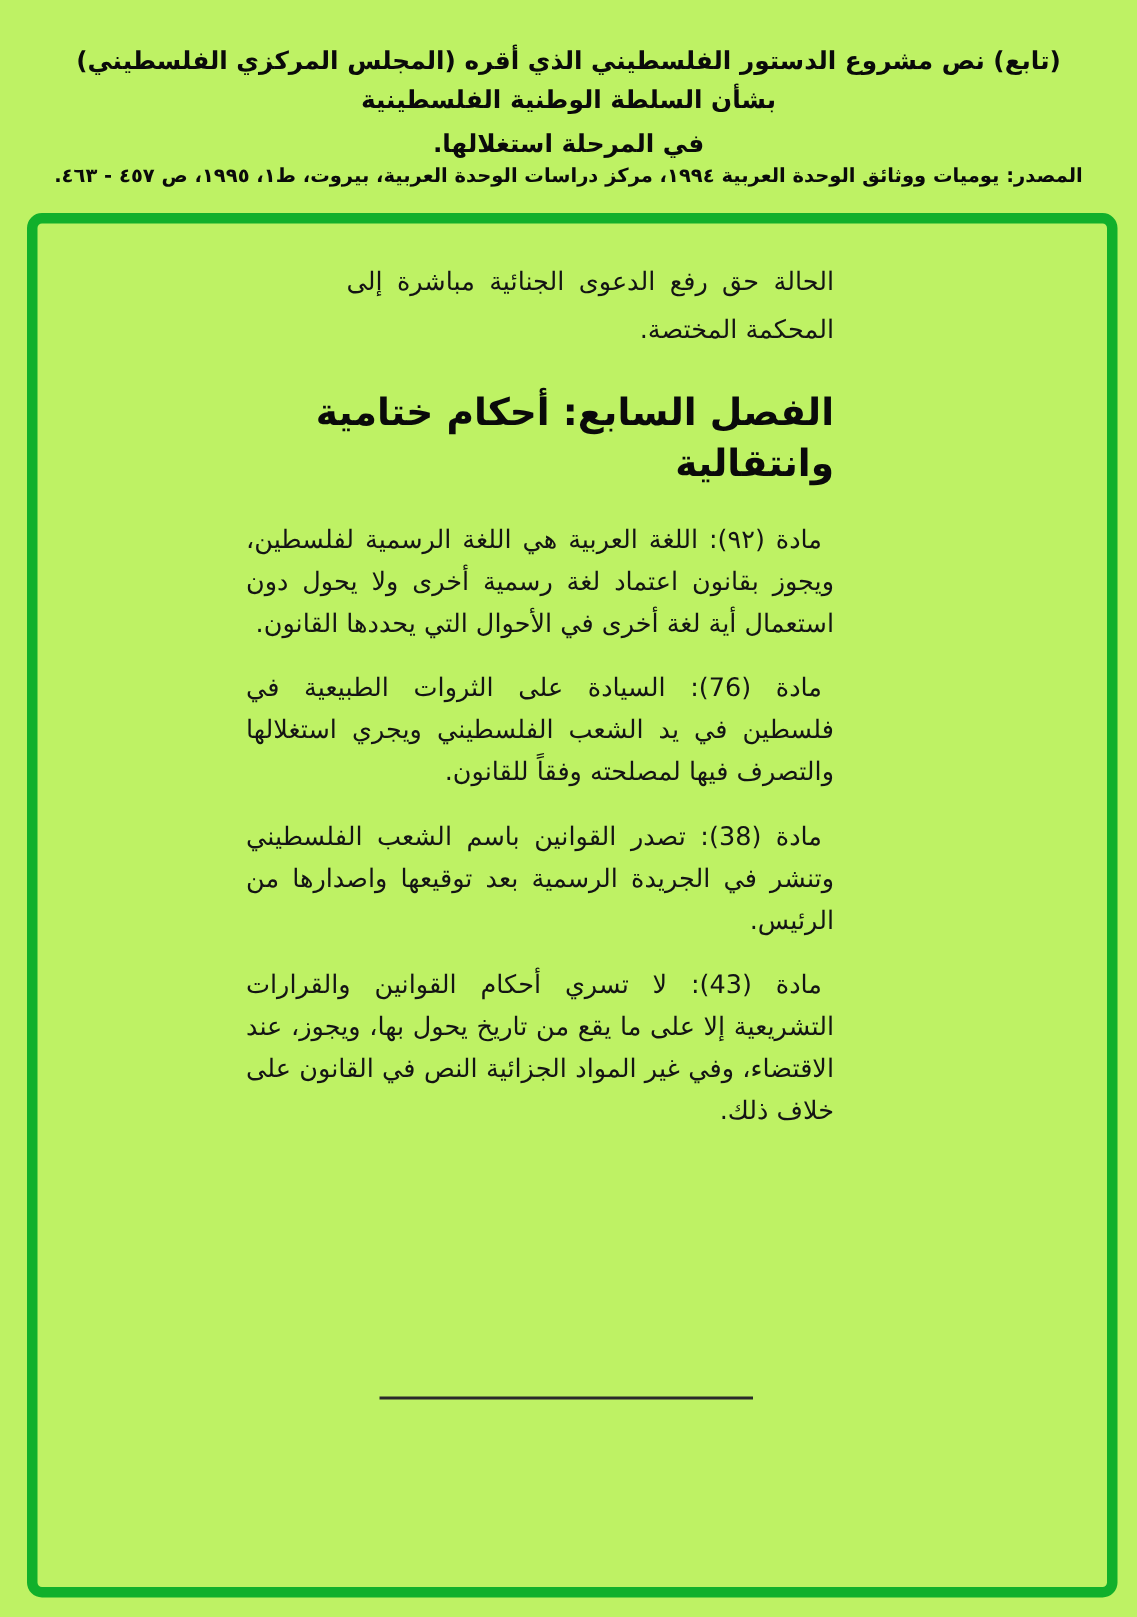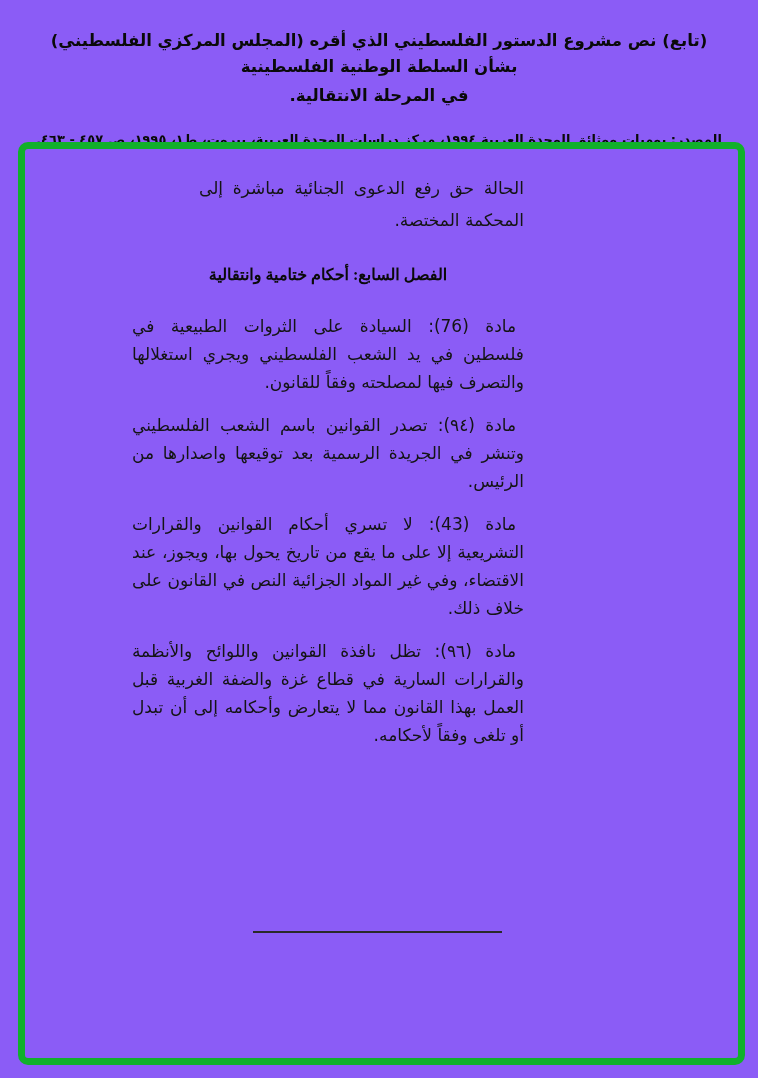--- a/index.html
+++ b/index.html
@@ -5,21 +5,21 @@
   html, body {
     margin: 0; padding: 0;
     width: 758px; height: 1078px;
     background: #ffffff;
     font-family: "DejaVu Sans", sans-serif;
     overflow: hidden;
   }
   .page {
     position: relative;
     width: 758px; height: 1078px;
-    background: #8b5cf6;
+    background: #bef264;
     color: #111;
   }
   
   .doc-header {
     position: absolute;
     top: 28px; left: 0;
     width: 758px;
     direction: rtl;
     text-align: center;
     color: #0a0a0a;
@@ -33,58 +33,57 @@
   }
   .doc-title-line2 {
     font-size: 16.5px;
     font-weight: bold;
     line-height: 24px;
     margin-top: 4px;
   }
   .doc-source {
     font-size: 13px;
     font-weight: bold;
-    margin-top: 24px;
+    margin-top: 2px;
     padding: 0 30px;
   }
   
   .annotation-frame {
     position: absolute;
     left: 18px; top: 142px;
     width: 727px; height: 923px;
     box-sizing: border-box;
     border: 7px solid #11b02b;
     border-radius: 10px;
     background: transparent;
   }
   
   .text-column {
     position: absolute;
     top: 172px;
-    right: 234px;
+    right: 202px;
     width: 392px;
     direction: rtl;
     text-align: justify;
     font-size: 17px;
     line-height: 28px;
     color: #141414;
   }
   .continuation-para {
     line-height: 32px;
     padding-left: 67px; 
     margin: 0 0 22px 0;
   }
   .chapter-heading {
-    font-size: 16px;
+    font-size: 25px;
     font-weight: bold;
-    text-align: center;
+    text-align: right;
     line-height: 34px;
     margin: 0 0 20px 0;
     color: #0a0a0a;
-    font-family: Liberation Serif, serif;
   }
   .article-para {
     margin: 0 0 15px 0;
     text-indent: 8px;
   }
   .article-para:last-child { margin-bottom: 0; }
   
   .section-divider {
     position: absolute;
     left: 253px; top: 931px;
@@ -92,39 +91,39 @@
     background: #2a2a2a;
   }
 </style>
 </head>
 <body>
 
 <div class="page">
 
   <div class="doc-header">
     <div class="doc-title">(تابع) نص مشروع الدستور الفلسطيني الذي أقره (المجلس المركزي الفلسطيني) بشأن السلطة الوطنية الفلسطينية</div>
-    <div class="doc-title-line2">في المرحلة الانتقالية.</div>
+    <div class="doc-title-line2">في المرحلة استغلالها.</div>
     <div class="doc-source">المصدر: يوميات ووثائق الوحدة العربية ١٩٩٤، مركز دراسات الوحدة العربية، بيروت، ط١، ١٩٩٥، ص ٤٥٧ - ٤٦٣.</div>
   </div>
 
   <div class="annotation-frame"></div>
 
   <div class="text-column">
 
     <p class="continuation-para">الحالة حق رفع الدعوى الجنائية مباشرة إلى المحكمة المختصة.</p>
 
     <div class="chapter-heading">الفصل السابع:  أحكام ختامية وانتقالية</div>
 
+    <p class="article-para"><span>مادة (٩٢):</span> <span>اللغة العربية هي اللغة الرسمية لفلسطين، ويجوز بقانون اعتماد لغة رسمية أخرى ولا يحول دون استعمال أية لغة أخرى في الأحوال التي يحددها القانون.</span></p>
 
     <p class="article-para"><span>مادة (76):</span> <span>السيادة على الثروات الطبيعية في فلسطين في يد الشعب الفلسطيني ويجري استغلالها والتصرف فيها لمصلحته وفقاً للقانون.</span></p>
 
-    <p class="article-para"><span>مادة (٩٤):</span> <span>تصدر القوانين باسم الشعب الفلسطيني وتنشر في الجريدة الرسمية بعد توقيعها واصدارها من الرئيس.</span></p>
+    <p class="article-para"><span>مادة (38):</span> <span>تصدر القوانين باسم الشعب الفلسطيني وتنشر في الجريدة الرسمية بعد توقيعها واصدارها من الرئيس.</span></p>
 
     <p class="article-para"><span>مادة (43):</span> <span>لا تسري أحكام القوانين والقرارات التشريعية إلا على ما يقع من تاريخ يحول بها، ويجوز، عند الاقتضاء، وفي غير المواد الجزائية النص في القانون على خلاف ذلك.</span></p>
 
-    <p class="article-para"><span>مادة (٩٦):</span> <span>تظل نافذة القوانين واللوائح والأنظمة والقرارات السارية في قطاع غزة والضفة الغربية قبل العمل بهذا القانون مما لا يتعارض وأحكامه إلى أن تبدل أو تلغى وفقاً لأحكامه.</span></p>
 
 
   </div>
 
   <div class="section-divider"></div>
 
 </div>
 
 </body></html>

